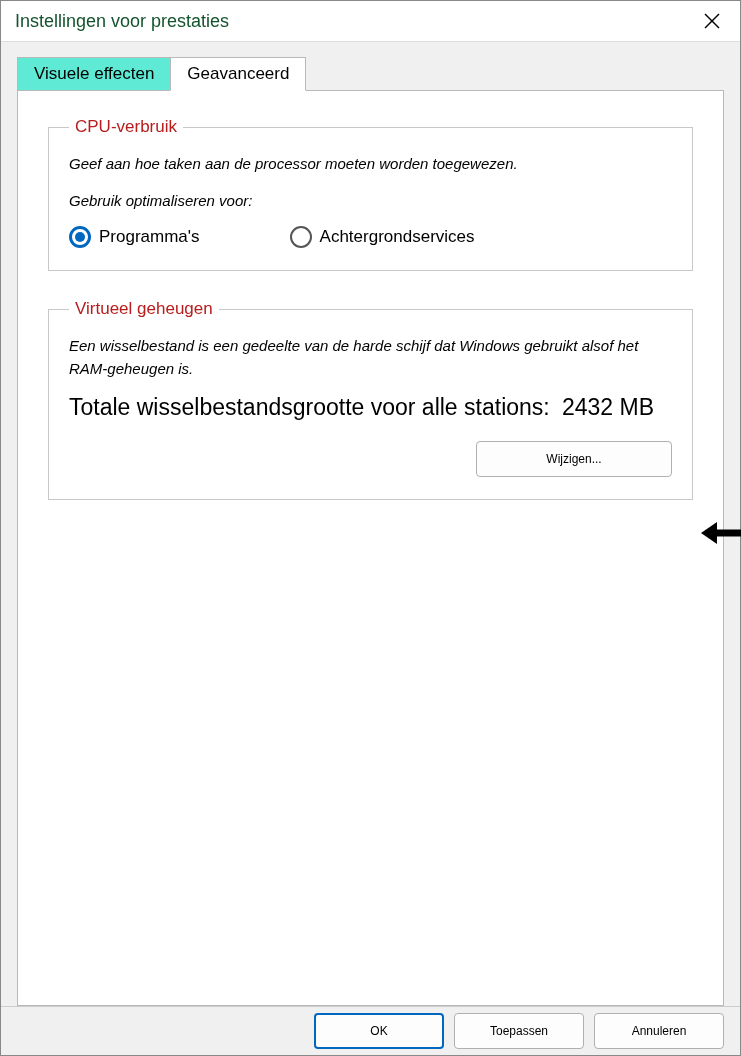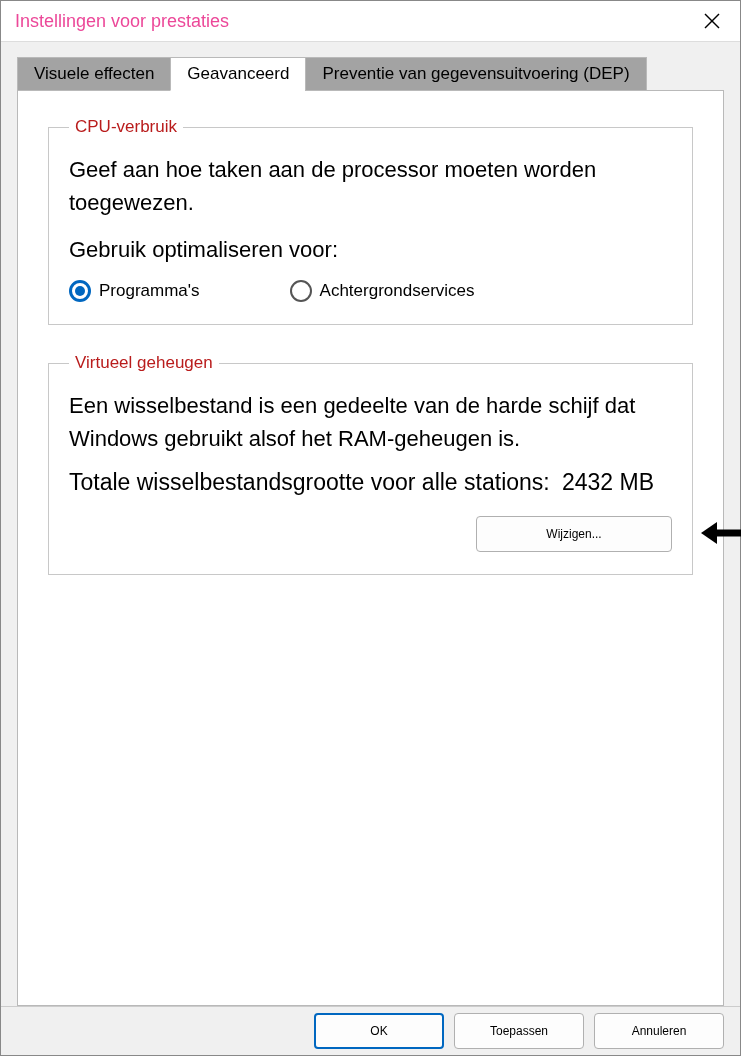--- a/index.html
+++ b/index.html
@@ -24,21 +24,21 @@
       height: 44px;
       background: #fff;
       display: flex;
       align-items: center;
       padding: 0 6px 0 14px;
       border-bottom: 1px solid #ddd;
     }
     .titlebar .title {
       flex: 1;
       font-size: 18px;
-      color: #ec4899;
+      color: #14532d;
     }
     .close-btn {
       width: 44px;
       height: 40px;
       display: flex;
       align-items: center;
       justify-content: center;
       cursor: pointer;
     }
     .close-btn svg { width: 16px; height: 16px; }
@@ -49,21 +49,21 @@
     }
     .tabs {
       display: flex;
       position: relative;
       top: 1px;
       z-index: 2;
     }
     .tab {
       padding: 6px 16px 6px 16px;
       border: 1px solid #b9b9b9;
-      background: #a3a3a3;
+      background: #5eead4;
       font-size: 17px;
       cursor: pointer;
       color: #000;
       margin-right: -1px;
     }
     .tab.active {
       background: #fff;
       border-bottom: 1px solid #fff;
     }
     .tab-panel {
@@ -79,24 +79,25 @@
       padding: 16px 20px 22px 20px;
       margin-bottom: 28px;
       position: relative;
     }
     fieldset.group legend {
       padding: 0 6px;
       font-size: 17px;
       color: #b91c1c;
     }
     .group-text {
-      font-size: 22px;
+      font-size: 15px;
       line-height: 1.5;
       margin-bottom: 14px;
       color: #000;
+      font-style: italic;
     }
     .radio-row {
       display: flex;
       gap: 90px;
       margin-top: 4px;
       align-items: center;
     }
     .radio-option {
       display: flex;
       align-items: center;
@@ -187,21 +188,20 @@
         <line x1="1" y1="1" x2="15" y2="15" stroke="#000" stroke-width="1.4"></line>
         <line x1="15" y1="1" x2="1" y2="15" stroke="#000" stroke-width="1.4"></line>
       </svg>
     </div>
   </div>
 
   <div class="content-area">
     <div class="tabs">
       <div class="tab">Visuele effecten</div>
       <div class="tab active">Geavanceerd</div>
-      <div class="tab">Preventie van gegevensuitvoering (DEP)</div>
     </div>
 
     <div class="tab-panel">
 
       <fieldset class="group">
         <legend>CPU-verbruik</legend>
         <div class="group-text">Geef aan hoe taken aan de processor moeten worden toegewezen.</div>
         <div class="group-text">Gebruik optimaliseren voor:</div>
         <div class="radio-row">
           <label class="radio-option">

